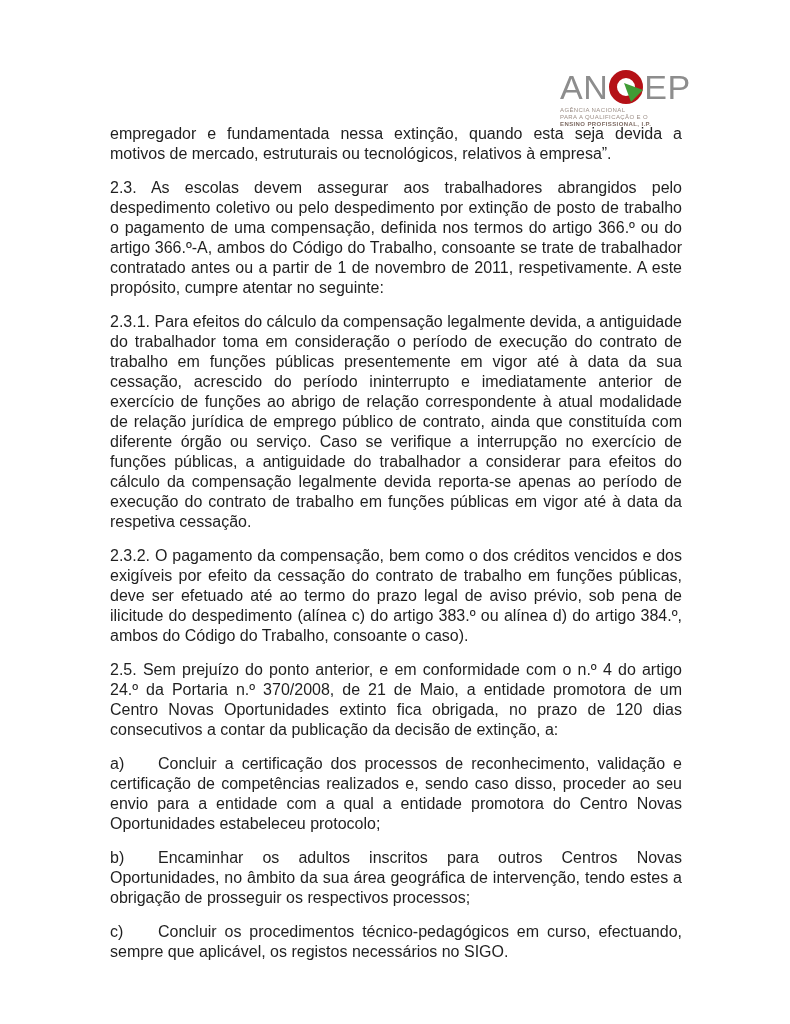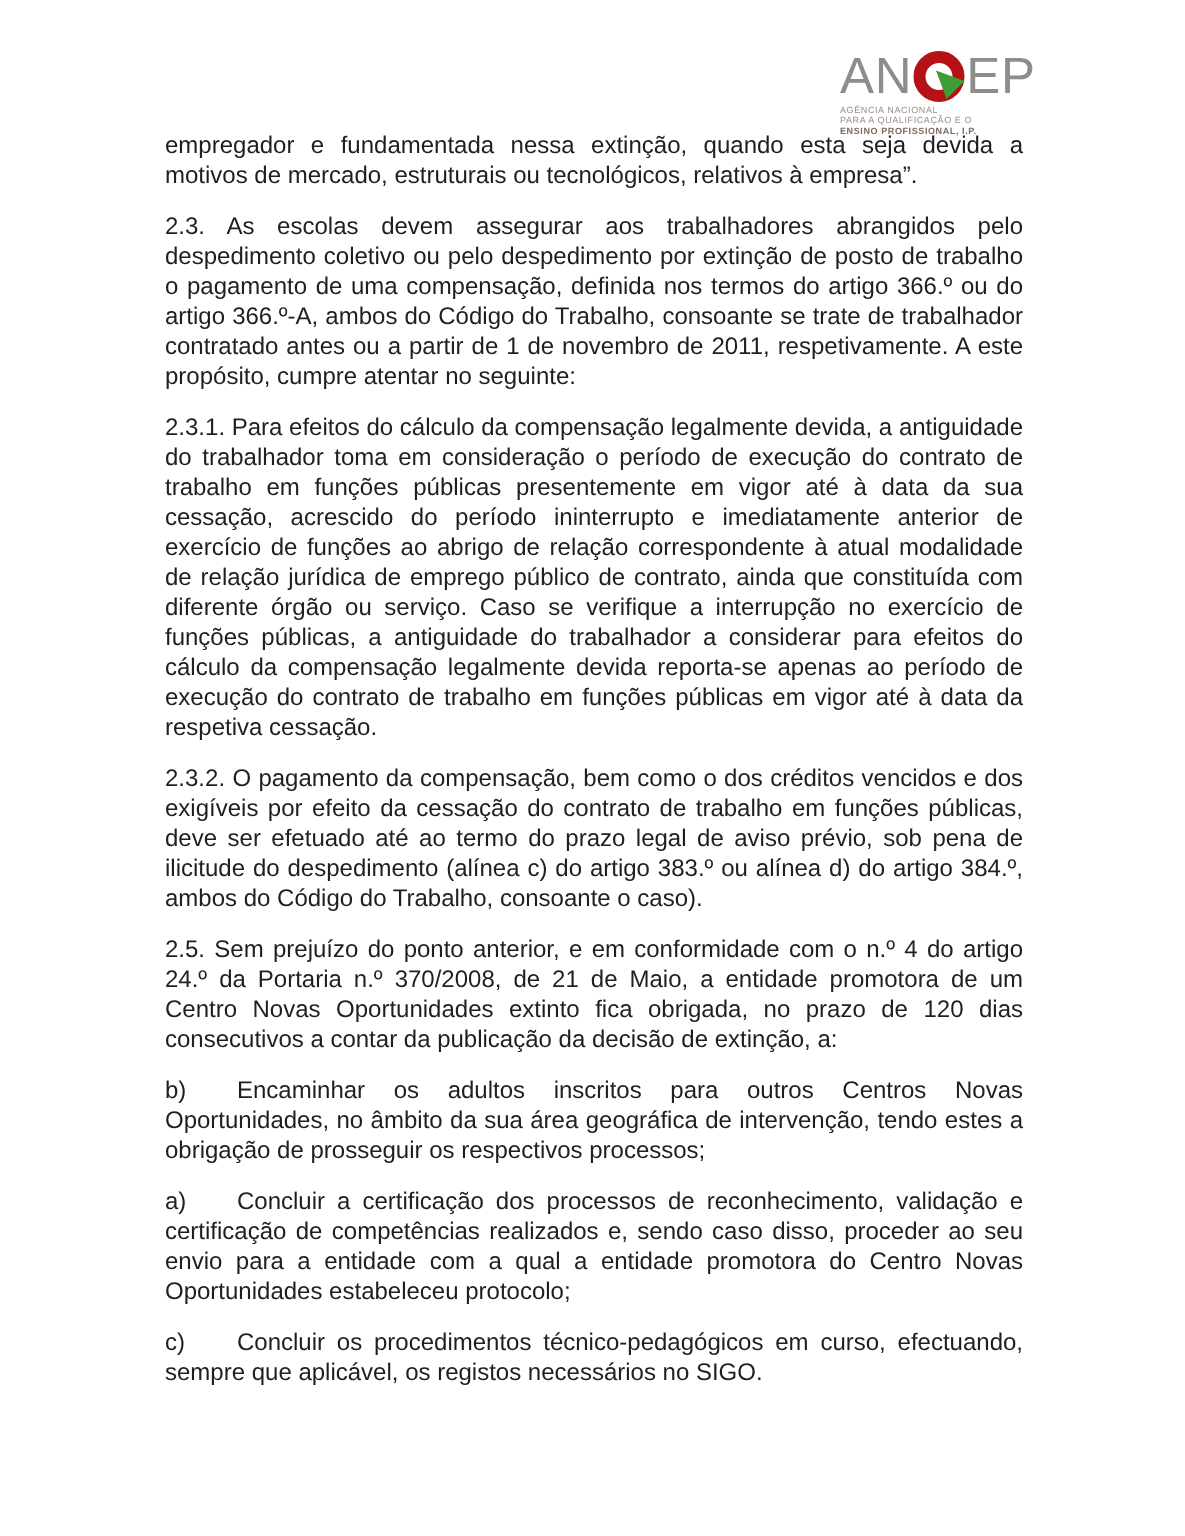--- a/index.html
+++ b/index.html
@@ -8,20 +8,21 @@
     font-family: "Liberation Sans", sans-serif;
     width: 790px;
     height: 1024px;
     position: relative;
     overflow: hidden;
   }
   .page {
     position: absolute;
     inset: 0;
     background: #ffffff;
+    margin-top: 36px;
   }
 
   
   .logo {
     position: absolute;
     top: 34px;
     right: 104px;
     width: 126px;
     text-align: left;
   }
@@ -105,23 +106,23 @@
   </div>
 
   <div class="content">
     <p>empregador e fundamentada nessa extinção, quando esta seja devida a motivos de mercado, estruturais ou tecnológicos, relativos à empresa”.</p>
     <p>2.3. As escolas devem assegurar aos trabalhadores abrangidos pelo despedimento coletivo ou pelo despedimento por extinção de posto de trabalho o pagamento de uma compensação, definida nos termos do artigo 366.º ou do artigo 366.º-A, ambos do Código do Trabalho, consoante se trate de trabalhador contratado antes ou a partir de 1 de novembro de 2011, respetivamente. A este propósito, cumpre atentar no seguinte:</p>
     <p>2.3.1. Para efeitos do cálculo da compensação legalmente devida, a antiguidade do trabalhador toma em consideração o período de execução do contrato de trabalho em funções públicas presentemente em vigor até à data da sua cessação, acrescido do período ininterrupto e imediatamente anterior de exercício de funções ao abrigo de relação correspondente à atual modalidade de relação jurídica de emprego público de contrato, ainda que constituída com diferente órgão ou serviço. Caso se verifique a interrupção no exercício de funções públicas, a antiguidade do trabalhador a considerar para efeitos do cálculo da compensação legalmente devida reporta-se apenas ao período de execução do contrato de trabalho em funções públicas em vigor até à data da respetiva cessação.</p>
     <p>2.3.2. O pagamento da compensação, bem como o dos créditos vencidos e dos exigíveis por efeito da cessação do contrato de trabalho em funções públicas, deve ser efetuado até ao termo do prazo legal de aviso prévio, sob pena de ilicitude do despedimento (alínea c) do artigo 383.º ou alínea d) do artigo 384.º, ambos do Código do Trabalho, consoante o caso).</p>
     <p>2.5. Sem prejuízo do ponto anterior, e em conformidade com o n.º 4 do artigo 24.º da Portaria n.º 370/2008, de 21 de Maio, a entidade promotora de um Centro Novas Oportunidades extinto fica obrigada, no prazo de 120 dias consecutivos a contar da publicação da decisão de extinção, a:</p>
 
     <p class="li">
-      <span class="marker">b)</span><span>Encaminhar os adultos inscritos para outros Centros Novas Oportunidades, no âmbito da sua área geográfica de intervenção, tendo estes a obrigação de prosseguir os respectivos processos;</span>
+      <span class="marker">a)</span><span>Concluir a certificação dos processos de reconhecimento, validação e certificação de competências realizados e, sendo caso disso, proceder ao seu envio para a entidade com a qual a entidade promotora do Centro Novas Oportunidades estabeleceu protocolo;</span>
     </p>
     <p class="li">
-      <span class="marker">a)</span><span>Concluir a certificação dos processos de reconhecimento, validação e certificação de competências realizados e, sendo caso disso, proceder ao seu envio para a entidade com a qual a entidade promotora do Centro Novas Oportunidades estabeleceu protocolo;</span>
+      <span class="marker">b)</span><span>Encaminhar os adultos inscritos para outros Centros Novas Oportunidades, no âmbito da sua área geográfica de intervenção, tendo estes a obrigação de prosseguir os respectivos processos;</span>
     </p>
     <p class="li">
       <span class="marker">c)</span><span>Concluir os procedimentos técnico-pedagógicos em curso, efectuando, sempre que aplicável, os registos necessários no SIGO.</span>
     </p>
   </div>
 
 </div>
 
 </body></html>

